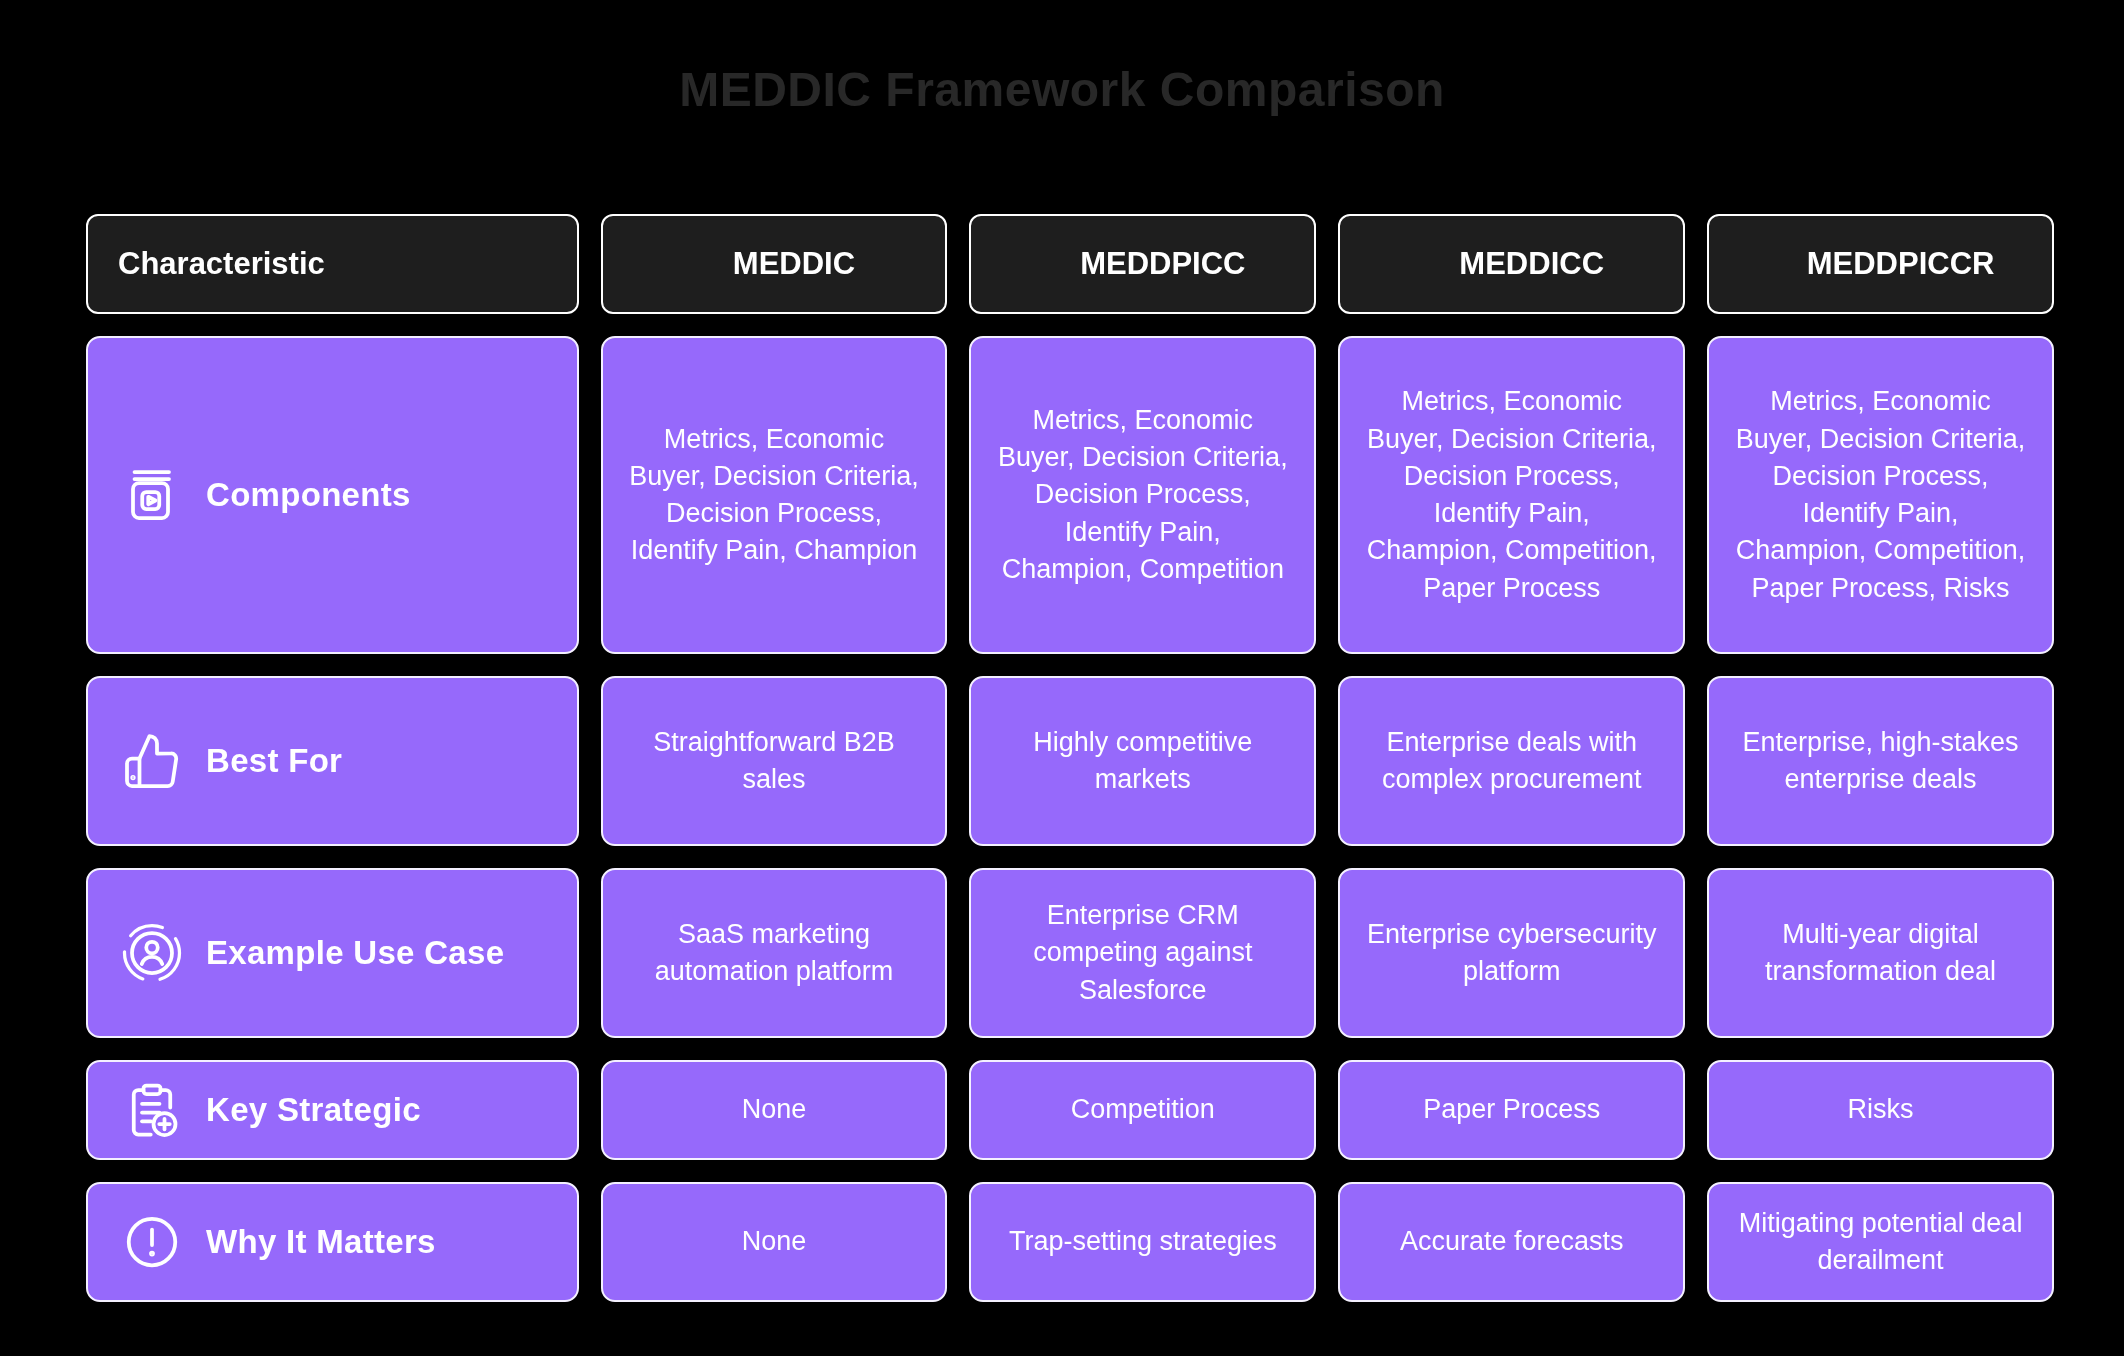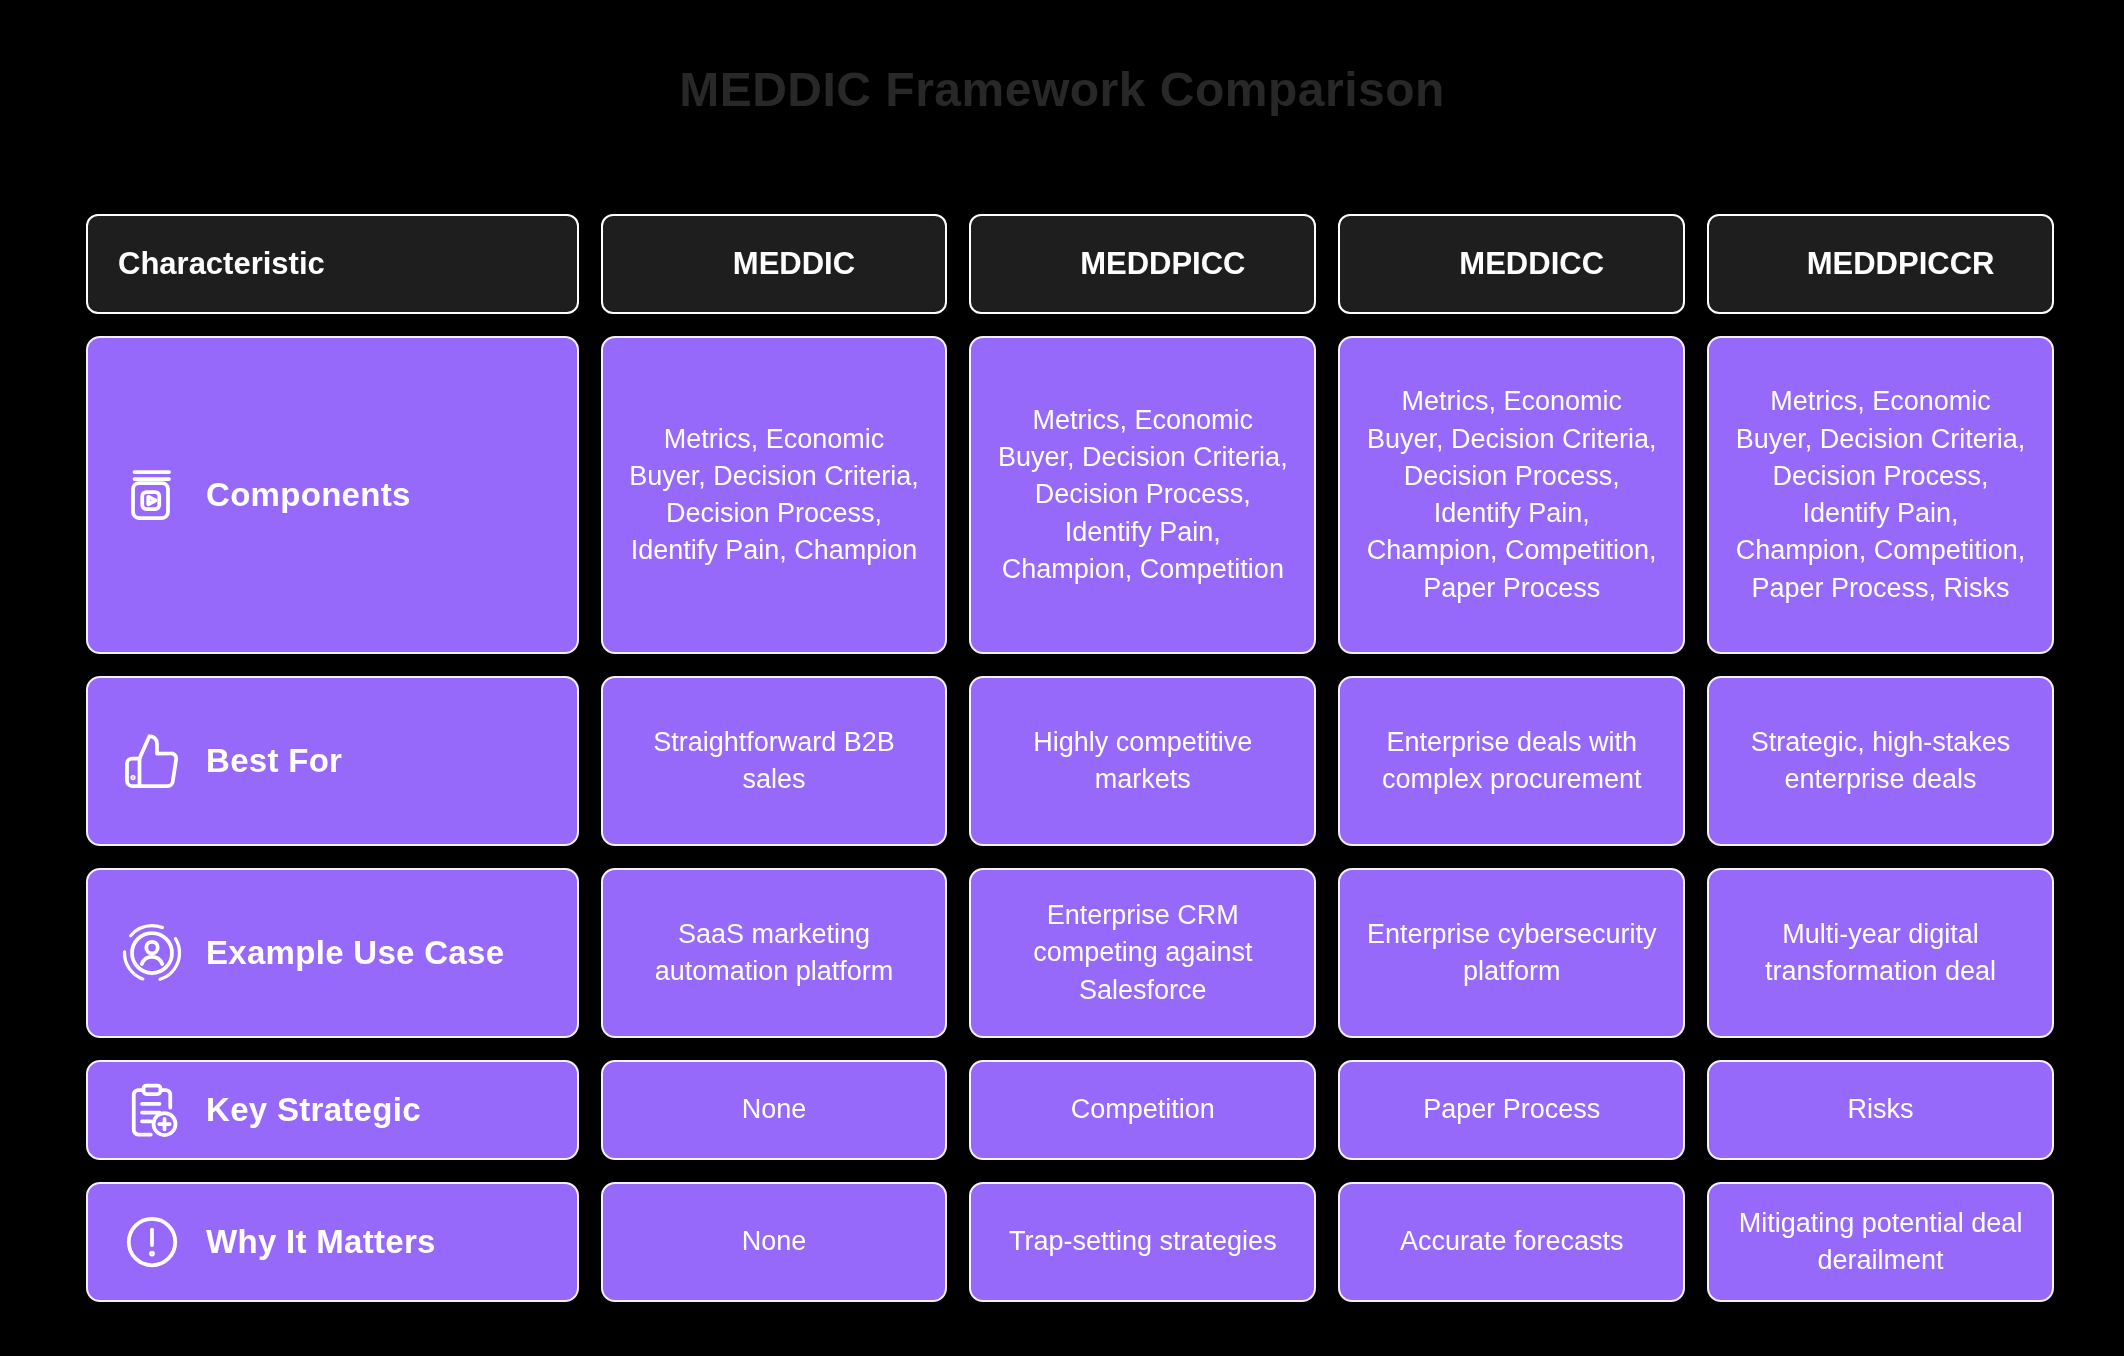--- a/index.html
+++ b/index.html
@@ -134,21 +134,21 @@
     <div class="pcell">
         <span>Straightforward B2B sales</span>
       </div>
     <div class="pcell">
         <span>Highly competitive markets</span>
       </div>
     <div class="pcell">
         <span>Enterprise deals with complex procurement</span>
       </div>
     <div class="pcell">
-        <span>Strategic, high-stakes enterprise deals</span>
+        <span>Enterprise, high-stakes enterprise deals</span>
       </div>
 
     <div class="pcell labelcell">
       <span class="icon">
         <svg viewBox="0 0 24 24" fill="none" stroke="#ffffff" stroke-width="1.5" stroke-linecap="round" stroke-linejoin="round">
           <circle cx="12" cy="12" r="8"></circle>
           <circle cx="12" cy="12" r="11" stroke-dasharray="14 7" stroke-width="1.3"></circle>
           <circle cx="12" cy="9.8" r="2.3"></circle>
           <path d="M7.9 16.4 a4.4 4.4 0 0 1 8.2 0"></path>
         </svg>

